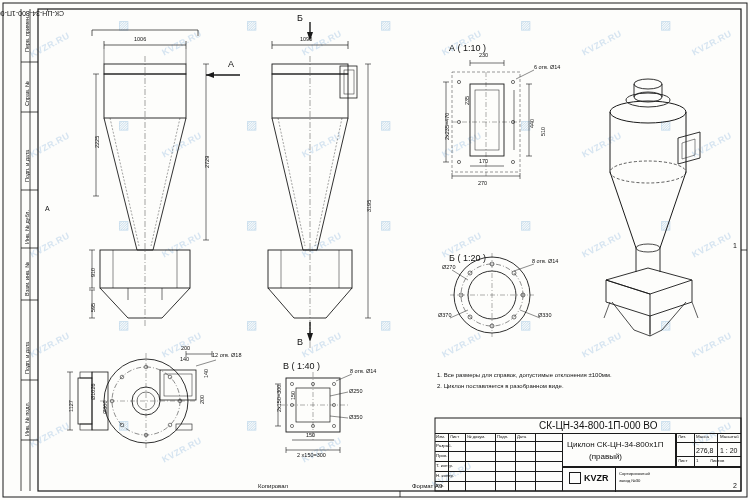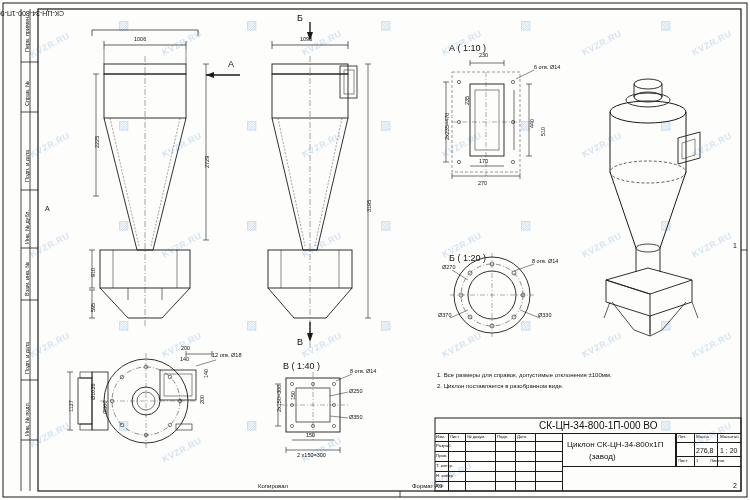--- a/index.html
+++ b/index.html
@@ -417,40 +417,47 @@
 
       <div class="ln vl" style="left:13px;top:0;height:57px;"></div>
       <div class="ln vl" style="left:30px;top:0;height:57px;"></div>
       <div class="ln vl" style="left:60px;top:0;height:57px;"></div>
       <div class="ln vl" style="left:80px;top:0;height:57px;"></div>
       <div class="ln vl" style="left:100px;top:0;height:57px;"></div>
     </div>
 
     <div class="abs" style="left:128px;top:16px;width:113px;height:33px;border-bottom:1px solid #1a1a1a;border-right:1px solid #1a1a1a;box-sizing:border-box;">
       <div class="txt t8" style="left:4px;top:7px;">Циклон СК-ЦН-34-800х1П</div>
-      <div class="txt t8" style="left:26px;top:19px;">(завод)</div>
+      <div class="txt t8" style="left:26px;top:19px;">(правый)</div>
     </div>
 
     <div class="abs" style="left:241px;top:16px;width:65px;height:9px;border-bottom:1px solid #1a1a1a;box-sizing:border-box;">
       <div class="txt" style="left:2px;top:1px;font-size:4.4px;">Лит.</div>
       <div class="txt" style="left:20px;top:1px;font-size:4.4px;">Масса</div>
       <div class="txt" style="left:44px;top:1px;font-size:4.4px;">Масштаб</div>
     </div>
     <div class="abs" style="left:241px;top:25px;width:65px;height:14px;border-bottom:1px solid #1a1a1a;box-sizing:border-box;">
       <div class="txt t7" style="left:20px;top:4px;">276,8</div>
       <div class="txt t7" style="left:44px;top:4px;">1 : 20</div>
     </div>
     <div class="ln vl" style="left:18px;top:0;height:0;"></div>
 
     <div class="abs" style="left:241px;top:39px;width:65px;height:10px;border-bottom:1px solid #1a1a1a;box-sizing:border-box;">
       <div class="txt" style="left:2px;top:2px;font-size:4.4px;">Лист</div>
       <div class="txt" style="left:20px;top:2px;font-size:4.4px;">1</div>
       <div class="txt" style="left:34px;top:2px;font-size:4.4px;">Листов</div>
     </div>
 
+    <div class="abs" style="left:128px;top:49px;width:178px;height:24px;border-top:1px solid #1a1a1a;box-sizing:border-box;">
+      <div class="abs" style="left:6px;top:4px;width:12px;height:12px;border:1px solid #1a1a1a;box-sizing:border-box;"></div>
+      <div class="kvzr" style="left:21px;top:5px;">KVZR</div>
+      <div class="txt" style="left:56px;top:4px;font-size:4.2px;">Сортировочный</div>
+      <div class="txt" style="left:56px;top:11px;font-size:4.2px;">завод №30</div>
+      <div class="ln vl" style="left:52px;top:0;height:24px;"></div>
+    </div>
 
     <div class="ln vl" style="left:241px;top:16px;height:33px;"></div>
     <div class="ln vl" style="left:259px;top:16px;height:33px;"></div>
     <div class="ln vl" style="left:282px;top:16px;height:33px;"></div>
   </div>
 
   <div class="txt t6" style="left:258px;top:483px;">Копировал</div>
   <div class="txt t6" style="left:412px;top:483px;">Формат А3</div>
 
 </div>

